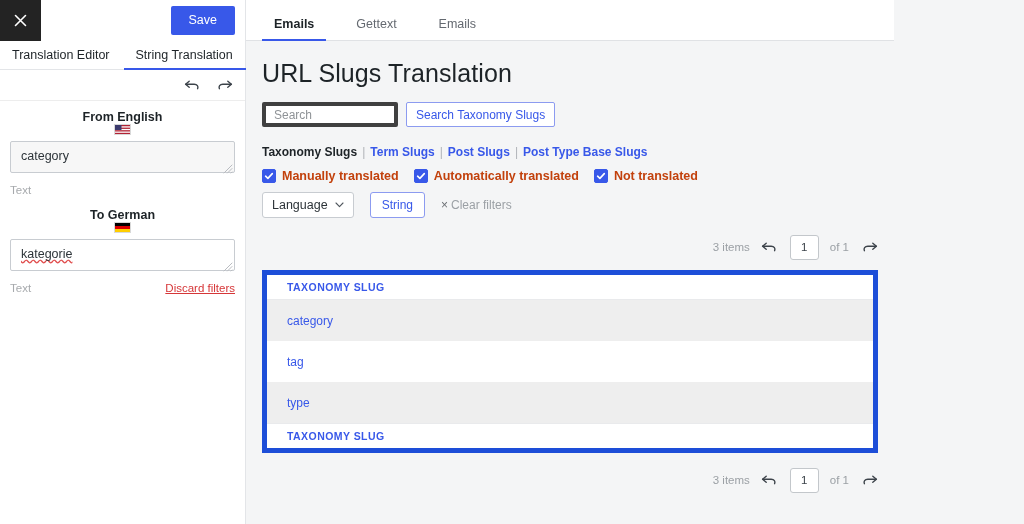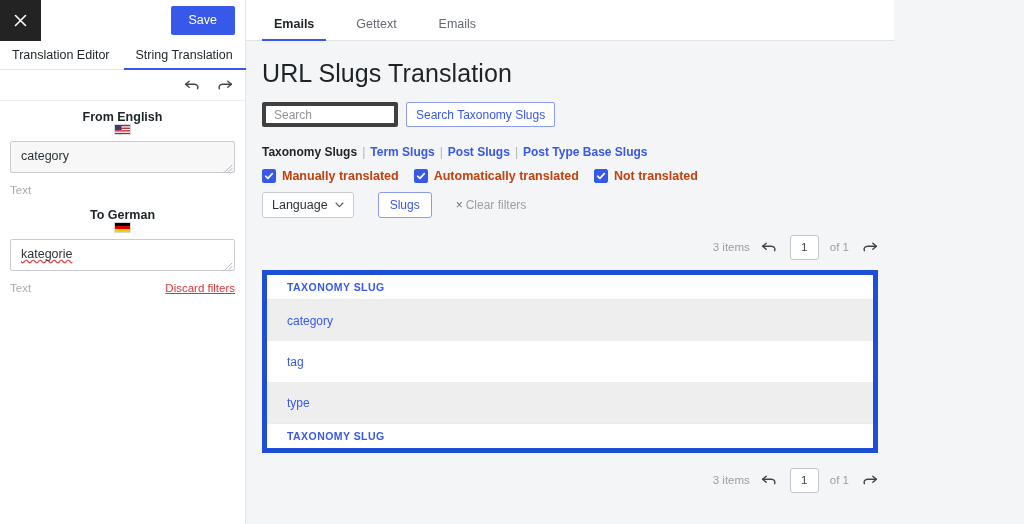--- a/index.html
+++ b/index.html
@@ -327,21 +327,21 @@
   .chk-label {
     font-size: 12.5px;
     font-weight: bold;
     color: #c2410c;
     white-space: nowrap;
   }
 
   .filterrow {
     display: flex;
     align-items: center;
-    gap: 24px;
+    gap: 16px;
     margin-bottom: 14px;
   }
   .select-btn {
     height: 26px;
     box-sizing: border-box;
     background: #fff;
     border: 1px solid #c8ccd1;
     border-radius: 3px;
     font-size: 12.5px;
     color: #2c3338;
@@ -589,21 +589,21 @@
 
       <div class="filterrow">
         <div class="select-btn">
           <span>Language</span>
           <span>
             <svg width="9" height="6" viewBox="0 0 9 6" aria-hidden="true" style="display:block">
               <path d="M1 1 L4.5 4.6 L8 1" fill="none" stroke="#50575e" stroke-width="1.1" stroke-linecap="round" stroke-linejoin="round"></path>
             </svg>
           </span>
         </div>
-        <button class="filter-btn">Slugs</button>
+        <button class="filter-btn">String</button>
         <span class="clear-filters">
           <span class="clear-x">×</span>
           <span>Clear filters</span>
         </span>
       </div>
 
       <div class="pager">
         <span class="pager-count">3 items</span>
         <span class="icon-btn">
           <svg width="17" height="14" viewBox="0 0 17 14" aria-hidden="true">

